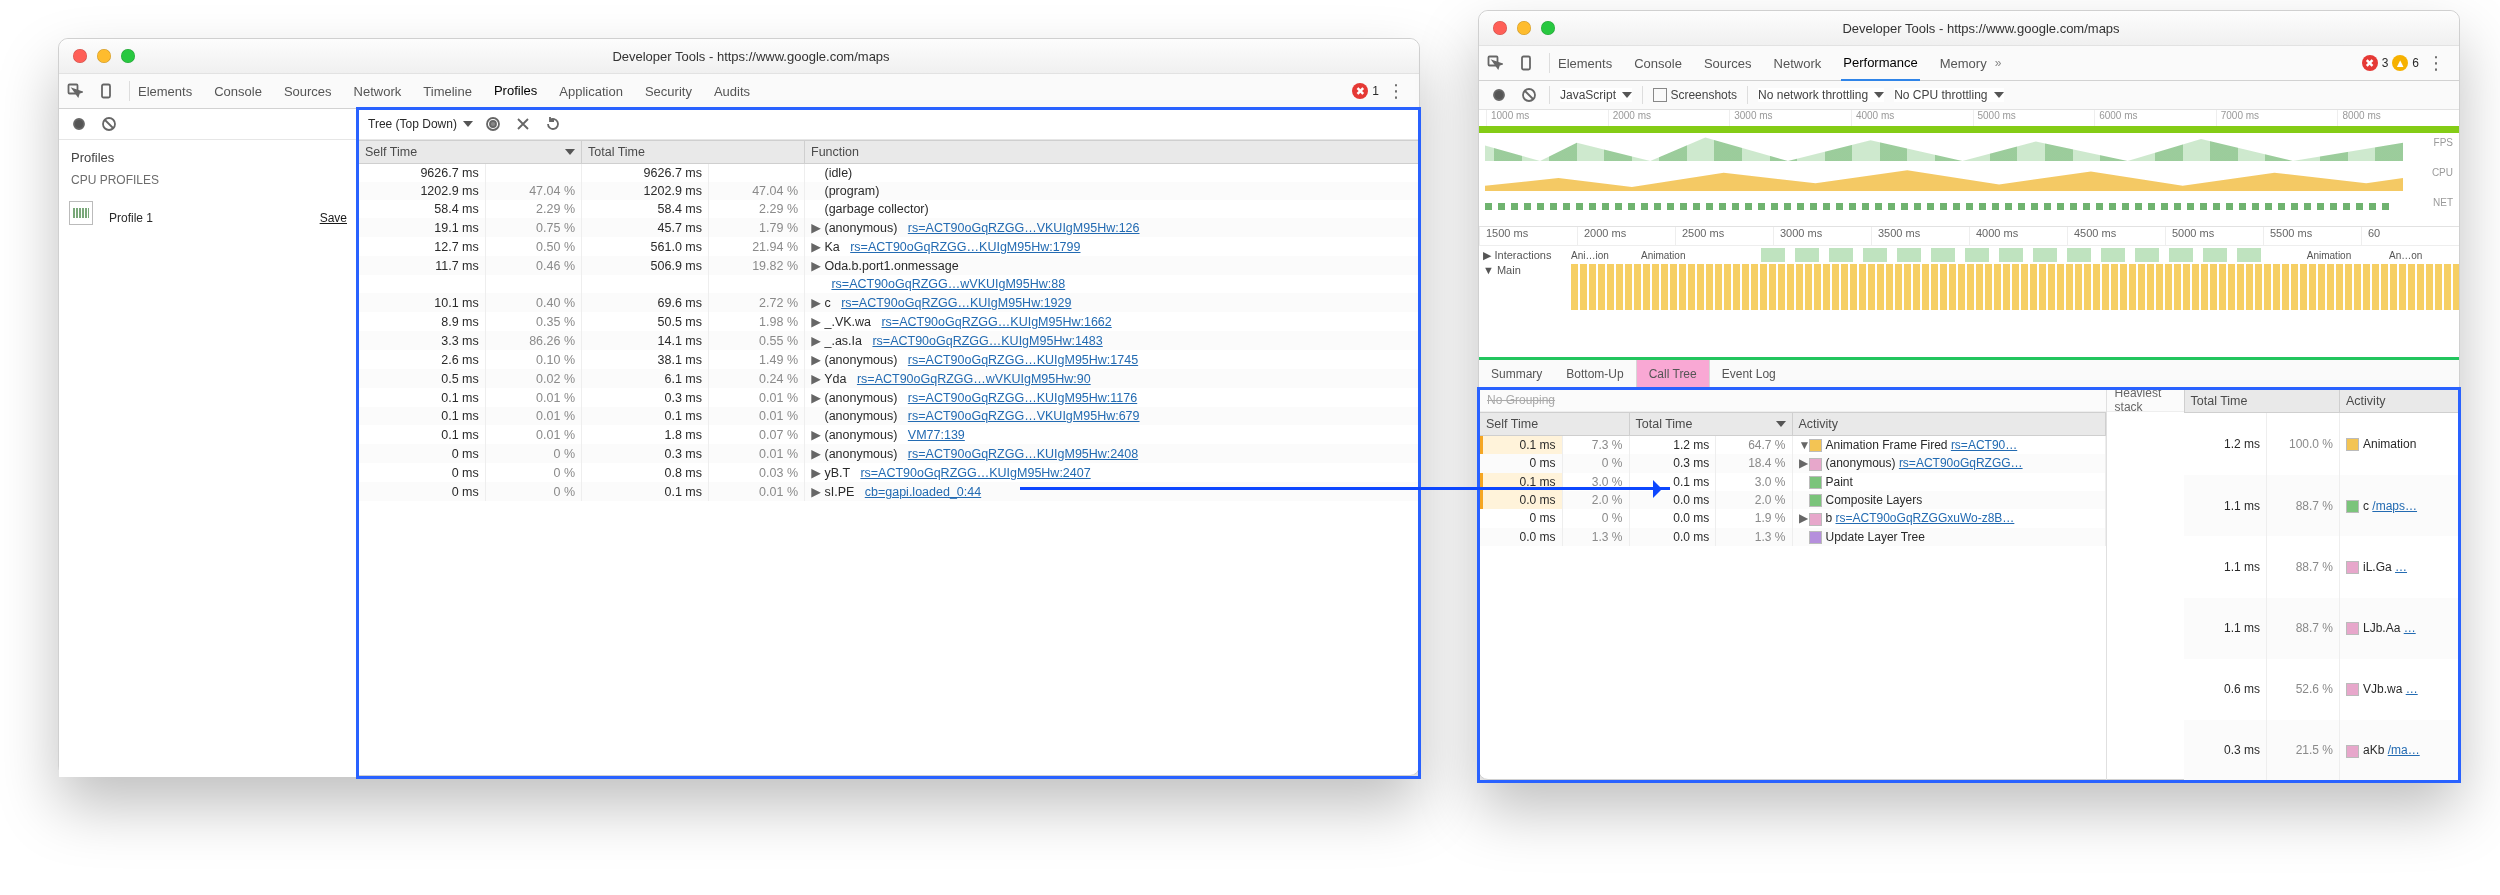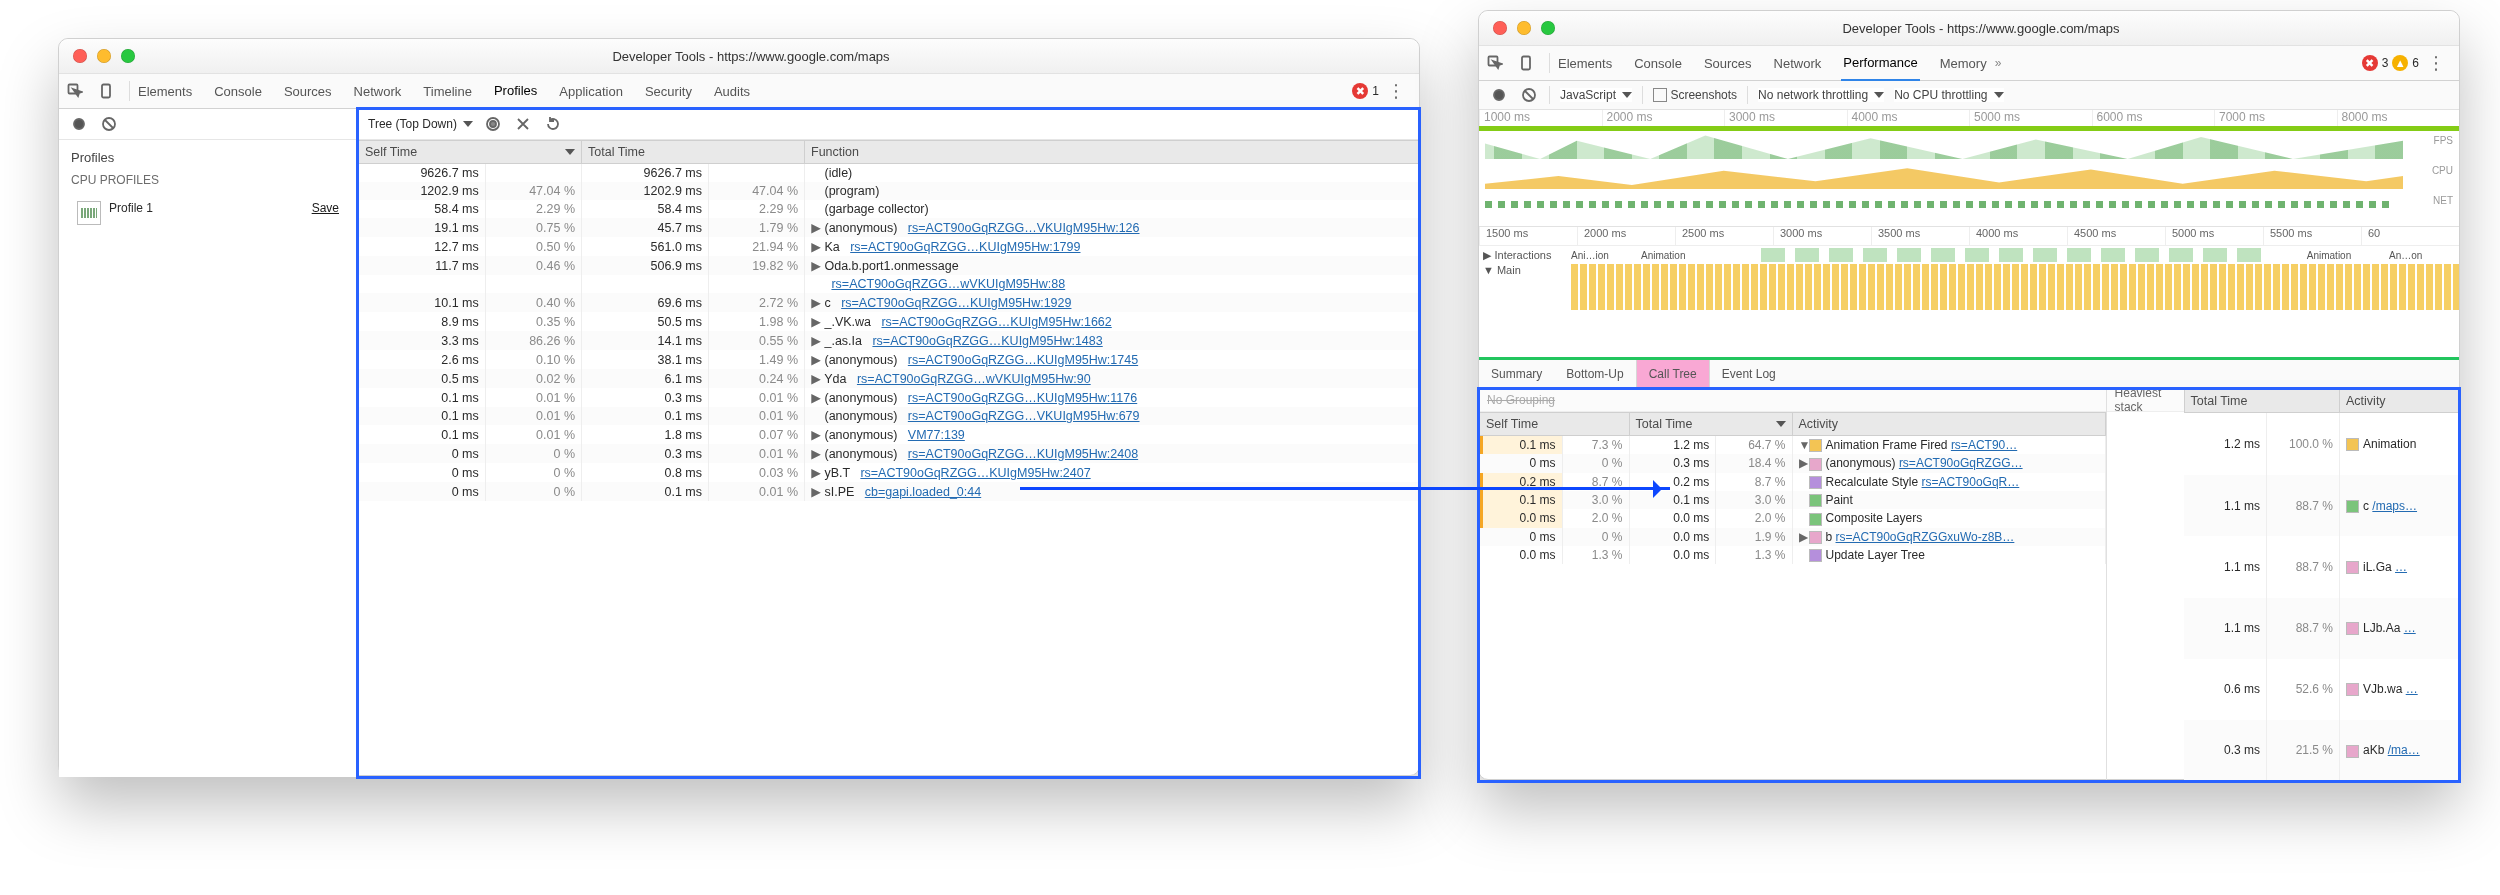--- a/index.html
+++ b/index.html
@@ -33,21 +33,21 @@
          border-radius:50%;font-size:11px;color:#fff;}
   .b-red{background:#e53935;} .b-yellow{background:#f6b100;color:#fff;}
   
   .body-left{display:flex;height:calc(100% - 68px);}
   .l-side{width:298px;border-right:1px solid var(--border2);background:#fff;}
   .l-side .toolbar{height:30px;display:flex;align-items:center;gap:10px;padding:0 10px;
                    border-bottom:1px solid #e6e6e6;}
   .l-side .sec{padding:10px 12px;font-size:13px;}
   .l-side .hdr{color:#444;margin-bottom:8px;}
   .l-side .cat{color:#6c6c6c;font-size:12px;margin-top:6px;}
-  .prof-row{display:flex;align-items:flex-start;gap:8px;padding:4px 18px;}
+  .prof-row{display:flex;align-items:flex-end;gap:16px;padding:4px 10px;}
   .prof-ic{width:22px;height:22px;background:#fff;border:1px solid #bbb;display:inline-block;
            position:relative;}
   .prof-ic::before{content:"";position:absolute;left:3px;right:3px;top:6px;height:10px;
        background:repeating-linear-gradient(90deg,#7aa87a 0 2px,#fff 2px 3px);}
   .save{margin-left:auto;color:#1a1a1a;text-decoration:underline;cursor:pointer;}
   .l-main{flex:1;display:flex;flex-direction:column;outline:3px solid var(--hl);outline-offset:-1.5px;}
   .l-toolbar{height:30px;display:flex;align-items:center;gap:10px;padding:0 10px;
              border-bottom:1px solid #e6e6e6;}
   .sel{display:flex;align-items:center;gap:6px;font-size:12px;background:#fff;}
   .tri{width:0;height:0;border-left:5px solid transparent;border-right:5px solid transparent;
@@ -63,21 +63,21 @@
   .pct{text-align:right;color:#8a8a8a;font-variant-numeric:tabular-nums;}
   .fn a{color:var(--link);text-decoration:underline;cursor:pointer;}
   .disc{display:inline-block;width:10px;text-align:center;color:#666;}
   
   .body-right{display:flex;flex-direction:column;height:calc(100% - 68px);}
   .r-toolbar{height:28px;display:flex;align-items:center;gap:10px;padding:0 10px;
              border-bottom:1px solid #e2e2e2;background:#fafafa;font-size:12px;color:#444;}
   .r-toolbar .sep{width:1px;height:18px;background:#ddd;}
   .chk{width:12px;height:12px;border:1px solid #888;display:inline-block;vertical-align:middle;}
   .overview{height:116px;border-bottom:1px solid #e2e2e2;position:relative;background:#fff;}
-  .ov-ruler{height:16px;border-bottom:5px solid #84cc16;display:flex;font-size:12px;color:#999;}
+  .ov-ruler{height:16px;border-bottom:7px solid #84cc16;display:flex;font-size:10px;color:#999;padding-left:7px;}
   .ov-ruler span{flex:1;padding-left:4px;border-left:1px solid #eee;}
   .ov-track{height:30px;position:relative;}
   .ov-fps{background:linear-gradient(#fff,#fff);}
   .ov-fps .bars{position:absolute;inset:2px 56px 2px 6px;
     background:
       repeating-linear-gradient(90deg, rgba(122,186,122,.0) 0 1%, rgba(122,186,122,.7) 1% 4%, rgba(122,186,122,0) 4% 6%),
       linear-gradient(#c9e7c9,#c9e7c9);
     clip-path:polygon(0 40%, 6% 100%, 10% 30%, 18% 100%, 24% 10%, 33% 100%, 42% 20%, 52% 100%, 60% 25%, 70% 100%, 78% 15%, 88% 100%, 100% 30%, 100% 100%, 0 100%);
     opacity:.9;}
   .ov-cpu .area{position:absolute;inset:2px 56px 2px 6px;
@@ -577,27 +577,20 @@
                   <td><span class="disc">▼</span><span class="sw sw-y"></span>Animation Frame Fired <a class="fn" style="color:var(--link);text-decoration:underline">rs=ACT90…</a></td>
                 </tr>
                 <tr>
                   <td class="num" style="width:70px">0 ms</td>
                   <td class="pct" style="width:54px">0 %</td>
                   <td class="num" style="width:70px">0.3 ms</td>
                   <td class="pct" style="width:60px">18.4 %</td>
                   <td><span class="disc">▶</span><span class="sw sw-pk"></span>(anonymous) <a class="fn" style="color:var(--link);text-decoration:underline">rs=ACT90oGqRZGG…</a></td>
                 </tr>
                 <tr class="hlr">
-                  <td class="num" style="width:70px">0.2 ms</td>
-                  <td class="pct" style="width:54px">8.7 %</td>
-                  <td class="num" style="width:70px">0.2 ms</td>
-                  <td class="pct" style="width:60px">8.7 %</td>
-                  <td><span class="disc"></span><span class="sw sw-p"></span>Recalculate Style <a class="fn" style="color:var(--link);text-decoration:underline">rs=ACT90oGqR…</a></td>
-                </tr>
-                <tr class="hlr">
                   <td class="num" style="width:70px">0.1 ms</td>
                   <td class="pct" style="width:54px">3.0 %</td>
                   <td class="num" style="width:70px">0.1 ms</td>
                   <td class="pct" style="width:60px">3.0 %</td>
                   <td><span class="disc"></span><span class="sw sw-g"></span>Paint</td>
                 </tr>
                 <tr class="hlr">
                   <td class="num" style="width:70px">0.0 ms</td>
                   <td class="pct" style="width:54px">2.0 %</td>
                   <td class="num" style="width:70px">0.0 ms</td>

